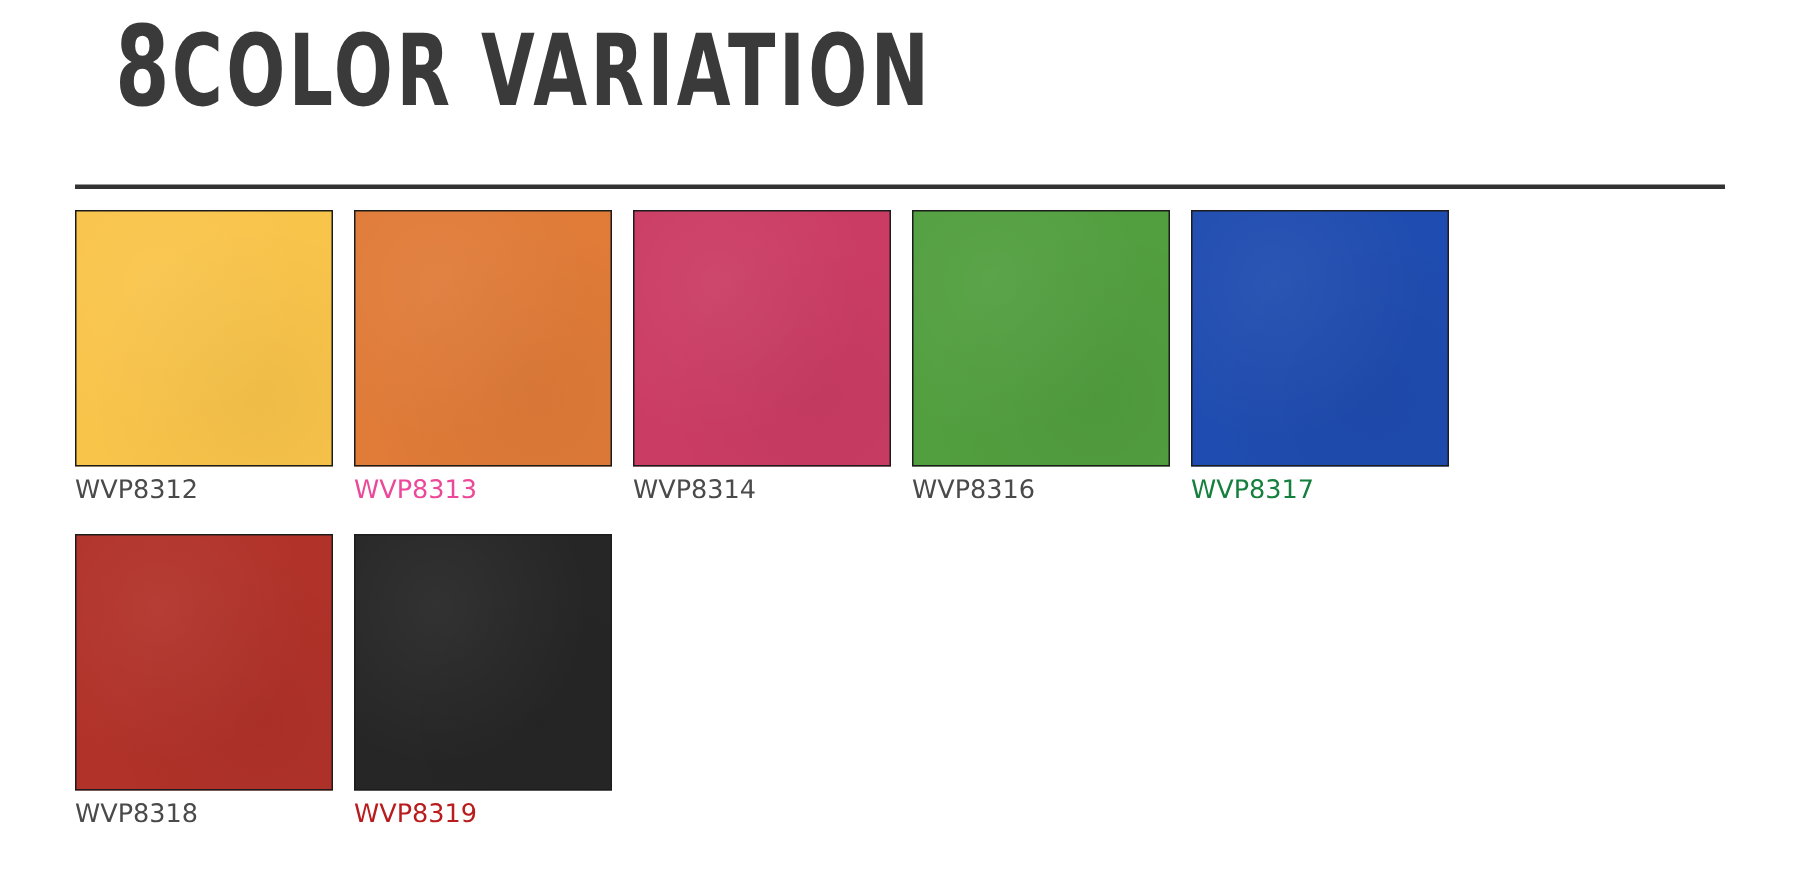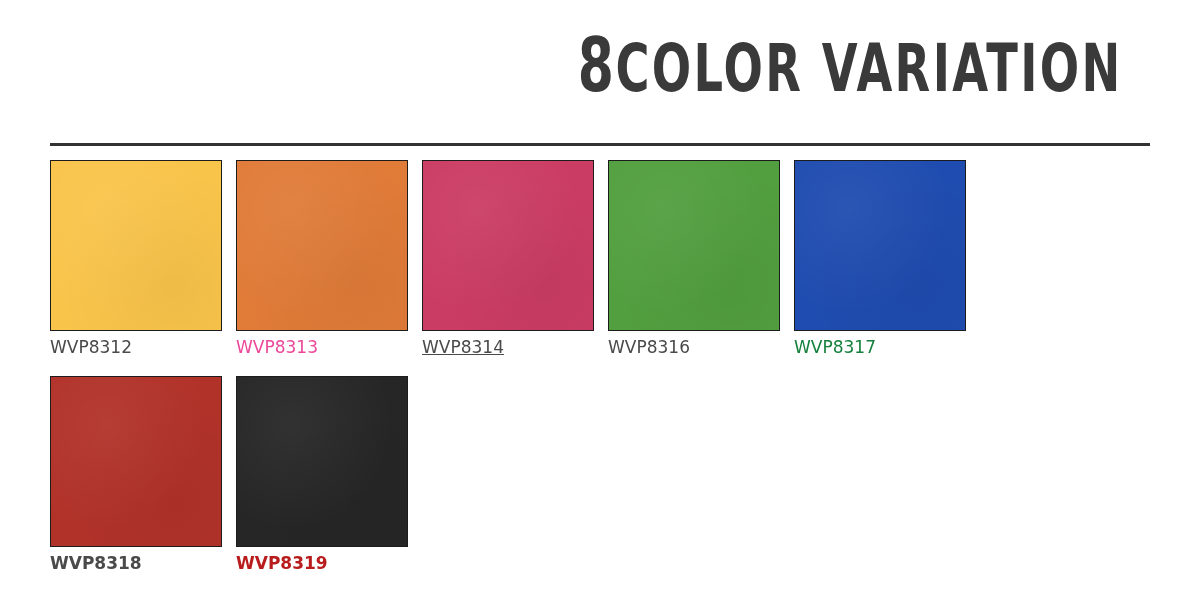--- a/index.html
+++ b/index.html
@@ -17,23 +17,22 @@
   .page {
     position: relative;
     width: 1200px;
     height: 590px;
     box-sizing: border-box;
   }
 
   
   .title-block {
     width: 100%;
-    text-align: right;
+    text-align: left;
     padding-top: 8px;
-    margin-top: 20px;
   }
   .title {
     display: inline-block;
     font-family: "DejaVu Sans Condensed", "Liberation Sans Narrow", "Liberation Sans", sans-serif;
     font-weight: 700;
     font-size: 66px;
     line-height: 1.0;
     letter-spacing: 1px;
     color: #3a3a3a;
     white-space: nowrap;
@@ -64,21 +63,20 @@
     left: 50px;
     top: 140px;
     width: 1120px;
   }
   .row {
     display: flex;
     flex-wrap: nowrap;
   }
   .row-2 {
     margin-top: 19px;
-    font-weight: bold;
   }
   .cell {
     width: 168px;
     margin-right: 18px;
     flex: 0 0 auto;
   }
   .cell:last-child {
     margin-right: 0;
   }
   .swatch {
@@ -124,21 +122,21 @@
       <div class="cell">
         <div class="swatch" style="background-color: rgb(249, 196, 74); border-color: rgb(28, 28, 28);"></div>
         <div class="swatch-label" style="color: rgb(74, 74, 74);">WVP8312</div>
       </div>
       <div class="cell">
         <div class="swatch" style="background-color: rgb(224, 123, 56); border-color: rgb(28, 28, 28);"></div>
         <div class="swatch-label" style="color: #ec4899;">WVP8313</div>
       </div>
       <div class="cell">
         <div class="swatch" style="background-color: rgb(203, 60, 100); border-color: rgb(28, 28, 28);"></div>
-        <div class="swatch-label" style="color: rgb(74, 74, 74); text-decoration: underline;">WVP8314</div>
+        <div class="swatch-label" style="color: rgb(74, 74, 74);">WVP8314</div>
       </div>
       <div class="cell">
         <div class="swatch" style="background-color: rgb(82, 159, 63); border-color: rgb(28, 28, 28);"></div>
         <div class="swatch-label" style="color: rgb(74, 74, 74);">WVP8316</div>
       </div>
       <div class="cell">
         <div class="swatch" style="background-color: rgb(31, 76, 176); border-color: rgb(28, 28, 28);"></div>
         <div class="swatch-label" style="color: #15803d;">WVP8317</div>
       </div>
     </div>

